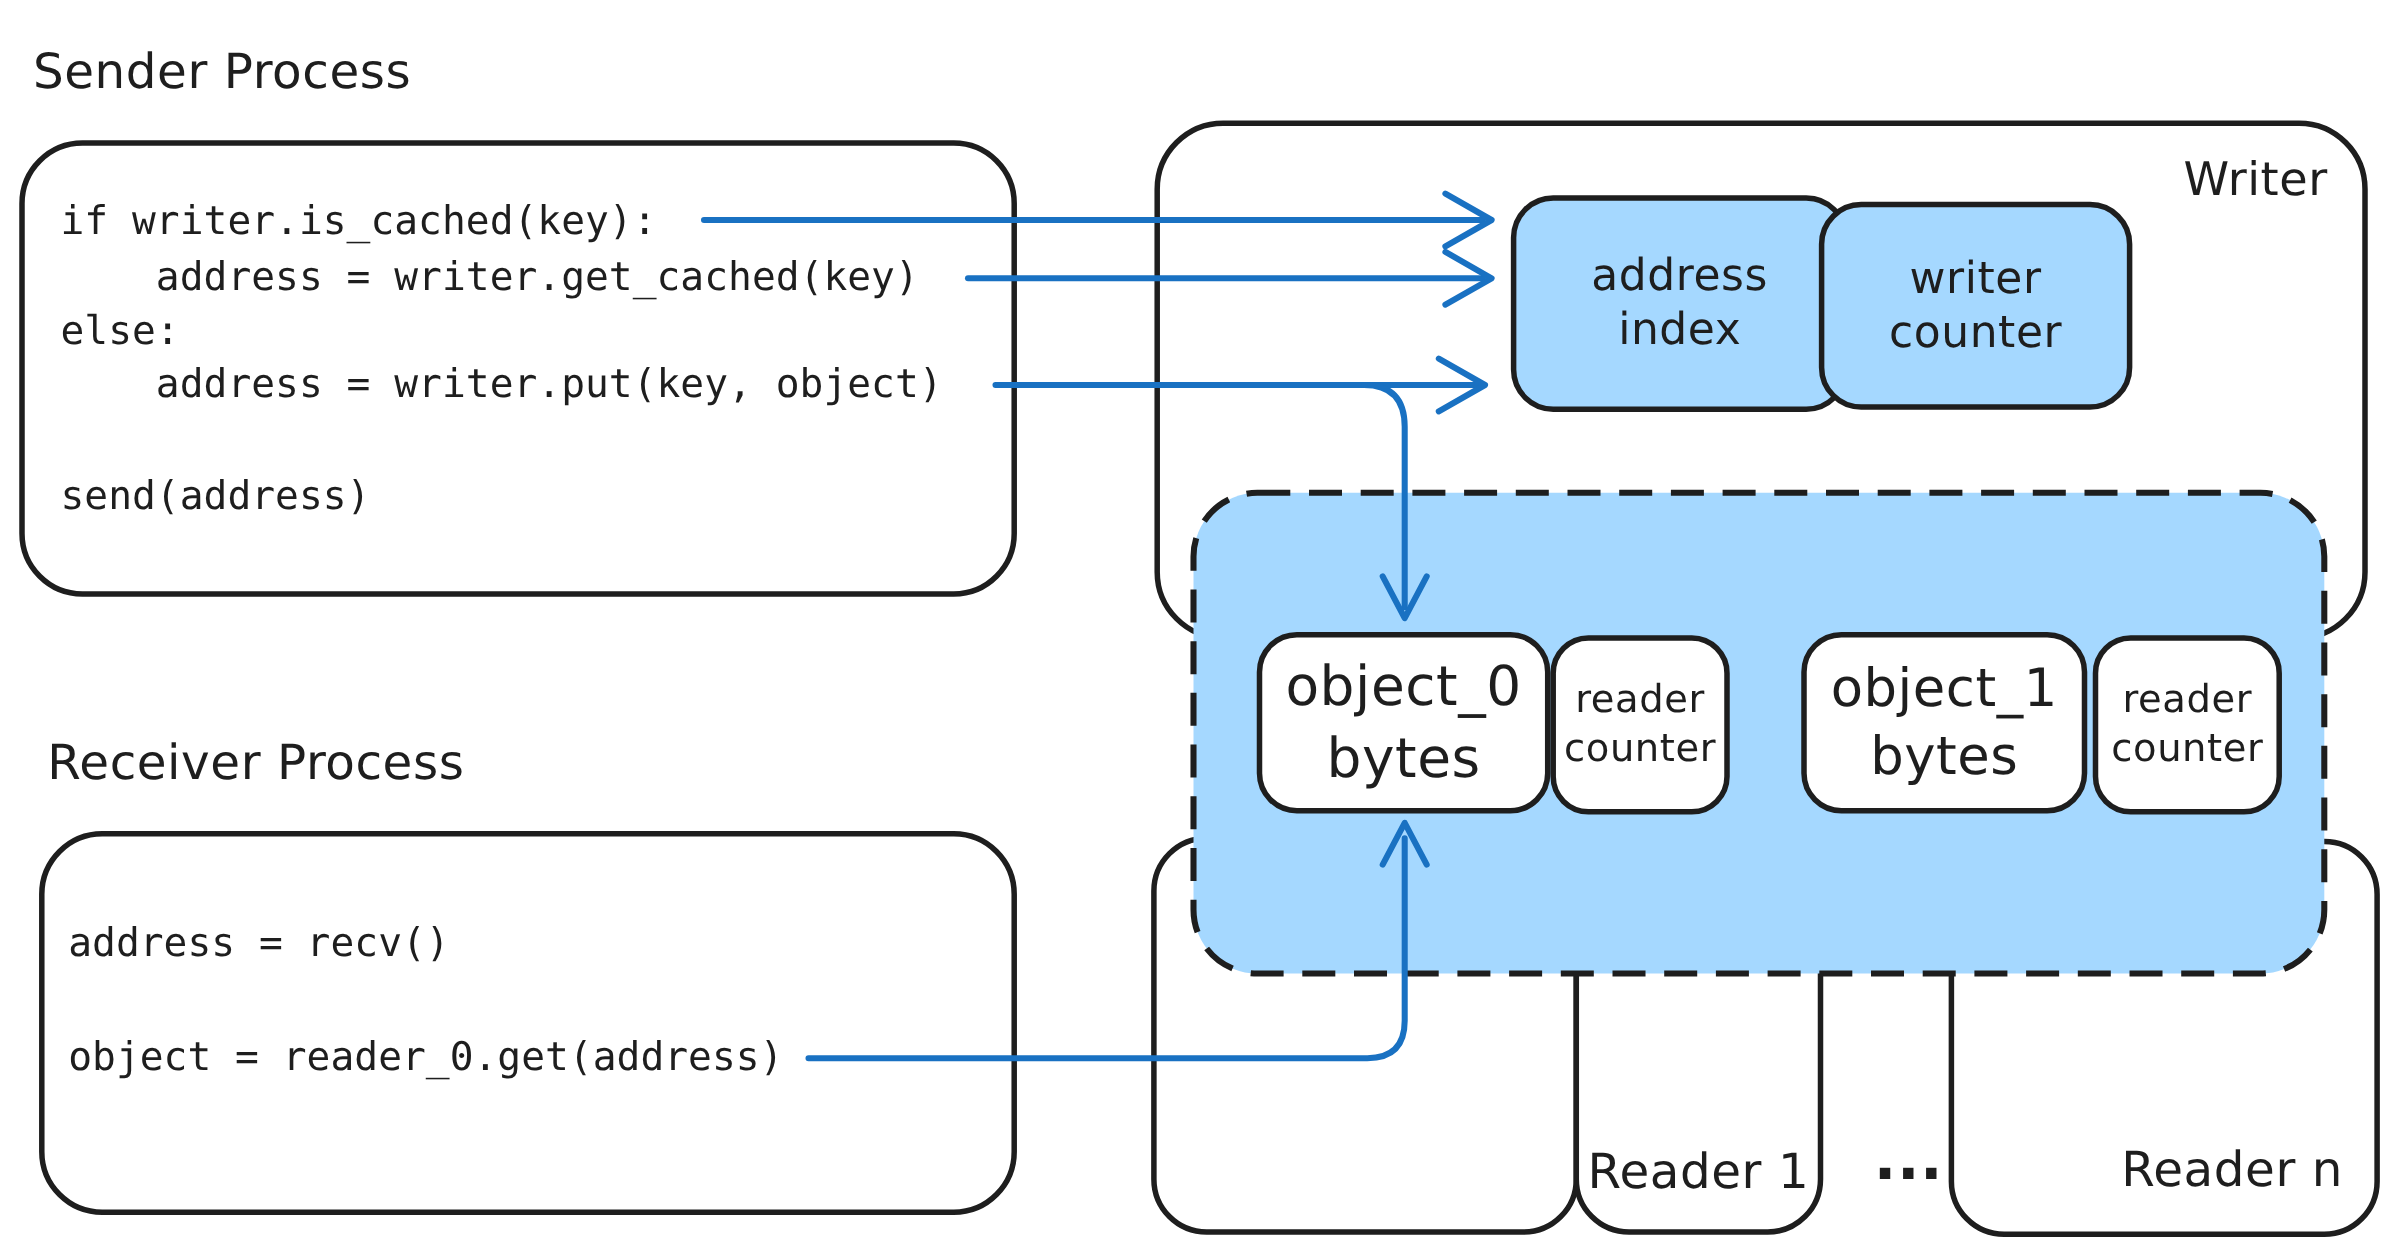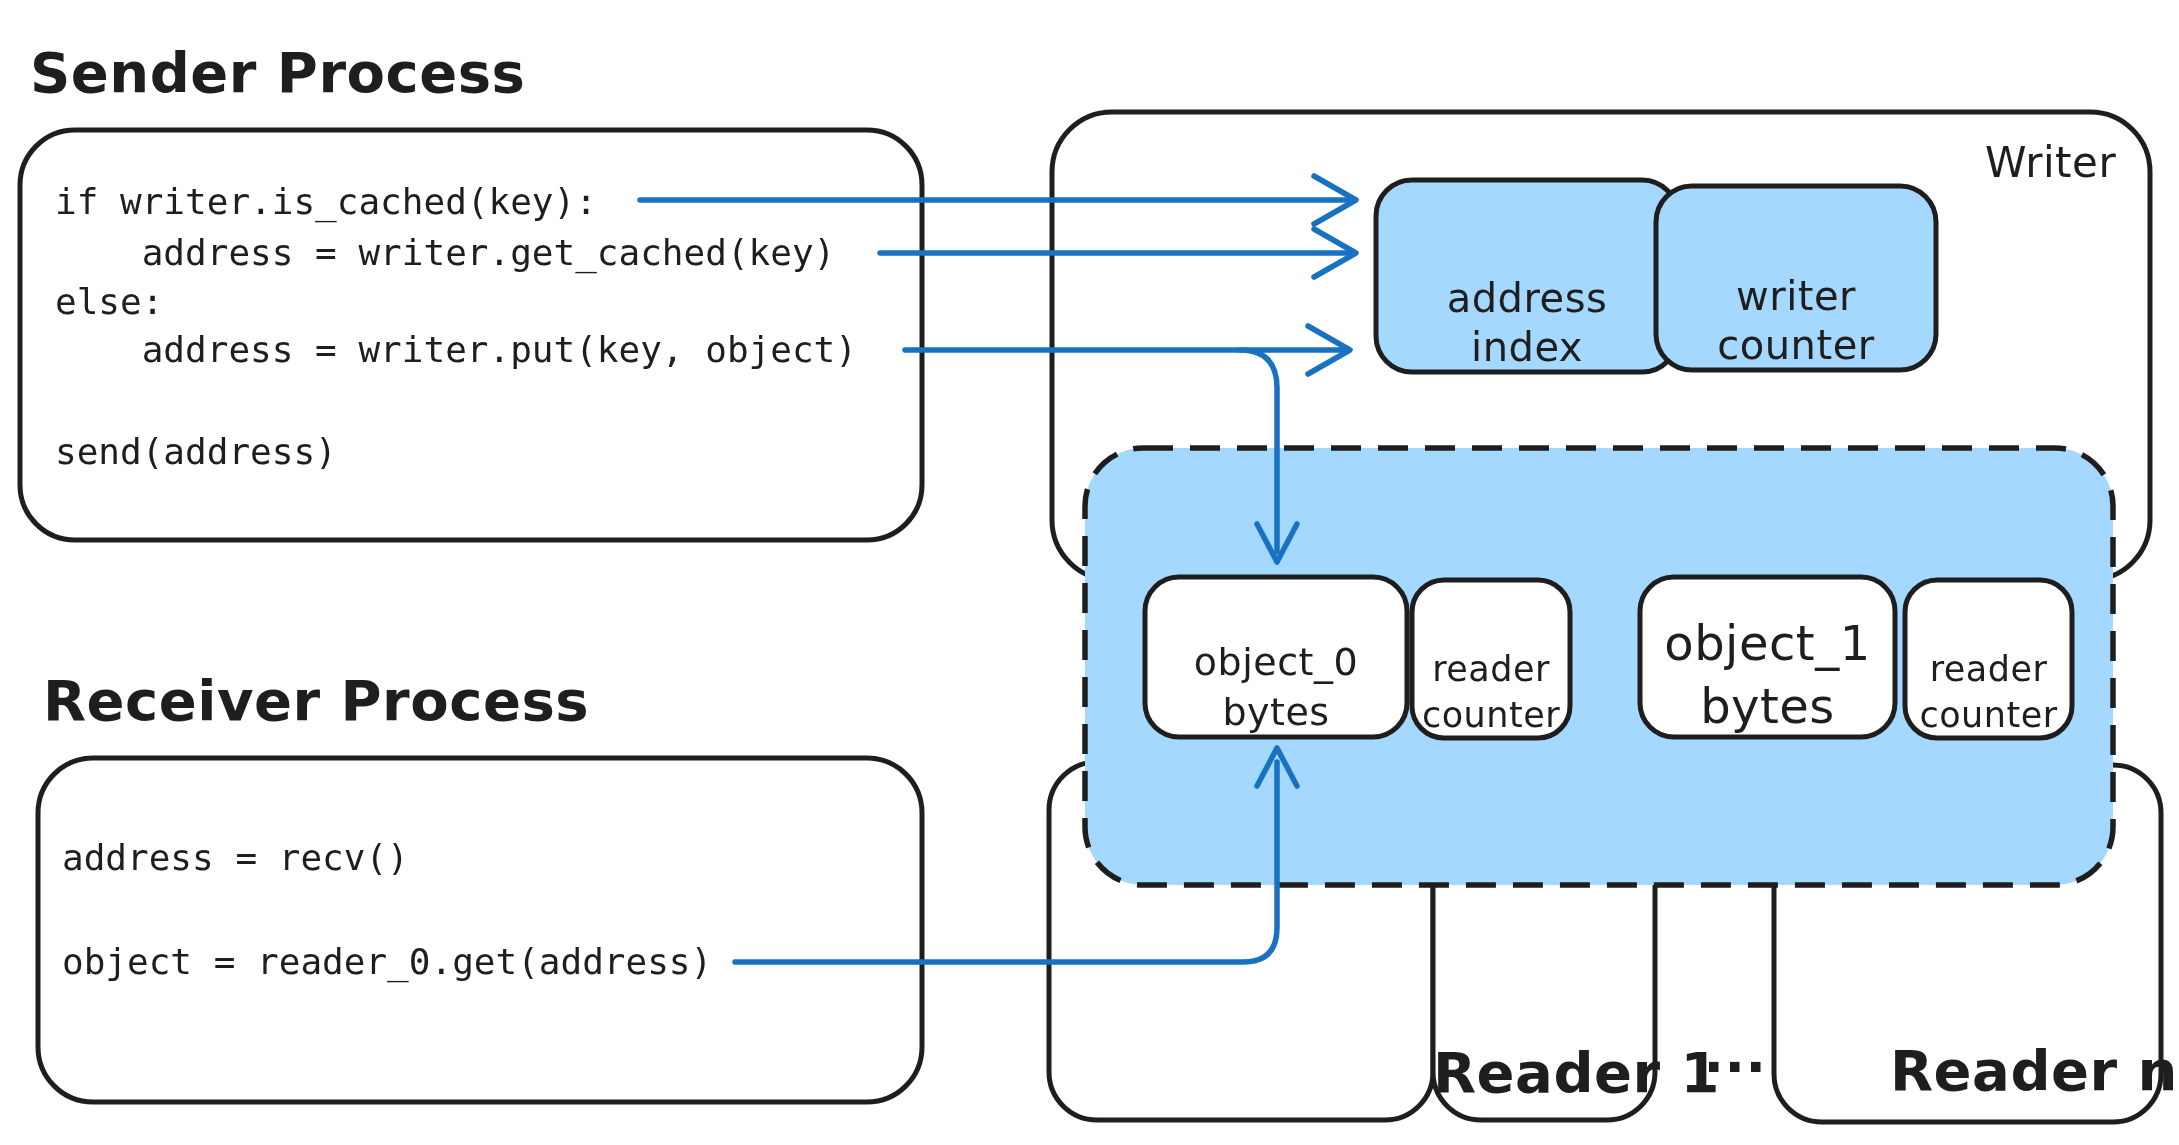--- a/index.html
+++ b/index.html
@@ -6,25 +6,25 @@
   .canvas{
     position:relative;width:2179px;height:1145px;background:#ffffff;overflow:hidden;
     font-family:"DejaVu Sans",sans-serif;color:#1e1e1e;
   }
   .canvas svg{position:absolute;inset:0;z-index:1;}
   .txt{position:absolute;z-index:2;white-space:pre;}
   .hand{font-family:"DejaVu Sans",sans-serif;font-weight:500;letter-spacing:.5px;}
   .code{font-family:"DejaVu Sans Mono",monospace;font-size:36px;line-height:50px;font-weight:500;}
   .codeline{position:absolute;left:0;top:0;white-space:pre;}
   .boxlabel{
-    position:absolute;z-index:2;display:flex;flex-direction:column;align-items:center;justify-content:flex-end;
+    position:absolute;z-index:2;display:flex;flex-direction:column;align-items:center;justify-content:center;
     text-align:center;font-family:"DejaVu Sans",sans-serif;font-weight:500;letter-spacing:.5px;
   }
   .title{font-size:41px;}
-  .lbl44{font-size:56px;font-weight:bold;}
+  .lbl44{font-size:44px;}
   .lbl42{font-size:42px;}
 </style>
 </head>
 <body>
 
 <div class="canvas">
 
   <svg viewBox="0 0 2179 1145" width="2179" height="1145">
 
     <rect x="20" y="130" width="902" height="410" rx="55" fill="#ffffff" stroke="#1e1e1e" stroke-width="5"></rect>
@@ -83,21 +83,21 @@
 
   <div class="boxlabel" style="left:1376px;top:180px;width:302px;height:192px;font-size:40px;line-height:1.22;">
     <span>address</span>
     <span>index</span>
   </div>
   <div class="boxlabel" style="left:1656px;top:186px;width:280px;height:184px;font-size:40px;line-height:1.22;">
     <span>writer</span>
     <span>counter</span>
   </div>
 
-  <div class="boxlabel" style="left:1145px;top:577px;width:262px;height:160px;font-size:38px;line-height:1.3;">
+  <div class="boxlabel" style="left:1145px;top:577px;width:262px;height:160px;font-size:50px;line-height:1.3;">
     <span>object_0</span>
     <span>bytes</span>
   </div>
   <div class="boxlabel" style="left:1412px;top:580px;width:158px;height:158px;font-size:35px;line-height:1.3;">
     <span>reader</span>
     <span>counter</span>
   </div>
   <div class="boxlabel" style="left:1640px;top:577px;width:255px;height:160px;font-size:48px;line-height:1.3;">
     <span>object_1</span>
     <span>bytes</span>

